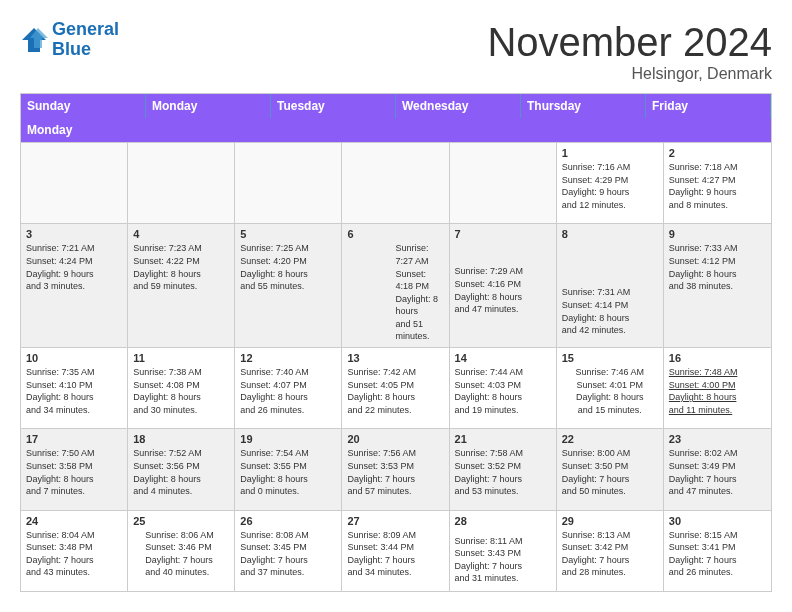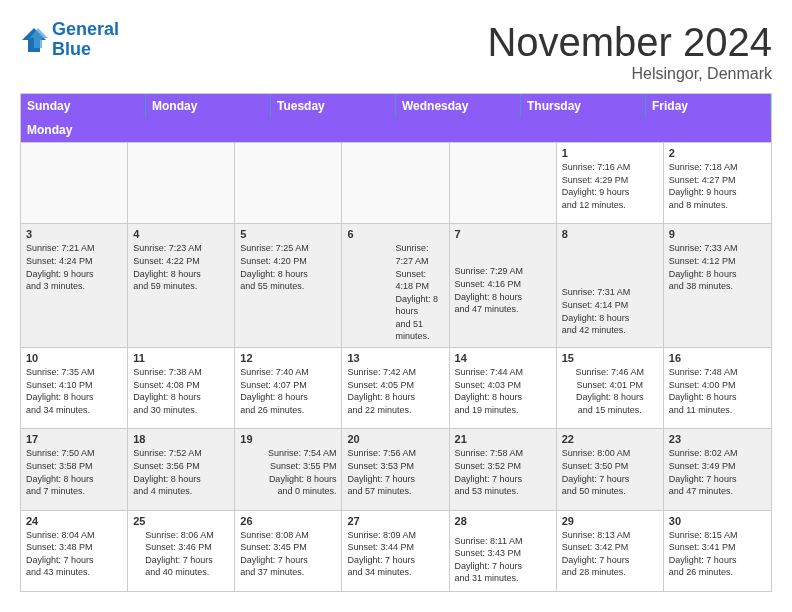--- a/index.html
+++ b/index.html
@@ -247,21 +247,21 @@
           </div>
           <div class="cal-cell">
             <div class="day-num">15</div>
             <div class="day-info" style="white-space: pre-line; text-align: center;">Sunrise: 7:46 AM
 Sunset: 4:01 PM
 Daylight: 8 hours
 and 15 minutes.</div>
           </div>
           <div class="cal-cell">
             <div class="day-num">16</div>
-            <div class="day-info" style="white-space: pre-line;">Sunrise: 7:48 AM
+            <div class="day-info" style="white-space: pre-line; text-decoration: underline;">Sunrise: 7:48 AM
 Sunset: 4:00 PM
 Daylight: 8 hours
 and 11 minutes.</div>
           </div>
         </div>
         <div class="cal-row">
           <div class="cal-cell shaded">
             <div class="day-num">17</div>
             <div class="day-info" style="white-space: pre-line;">Sunrise: 7:50 AM
 Sunset: 3:58 PM
@@ -270,21 +270,21 @@
           </div>
           <div class="cal-cell shaded">
             <div class="day-num">18</div>
             <div class="day-info" style="white-space: pre-line;">Sunrise: 7:52 AM
 Sunset: 3:56 PM
 Daylight: 8 hours
 and 4 minutes.</div>
           </div>
           <div class="cal-cell shaded">
             <div class="day-num">19</div>
-            <div class="day-info" style="white-space: pre-line; text-align: right;">Sunrise: 7:54 AM
+            <div class="day-info" style="white-space: pre-line;">Sunrise: 7:54 AM
 Sunset: 3:55 PM
 Daylight: 8 hours
 and 0 minutes.</div>
           </div>
           <div class="cal-cell shaded">
             <div class="day-num">20</div>
             <div class="day-info" style="white-space: pre-line;">Sunrise: 7:56 AM
 Sunset: 3:53 PM
 Daylight: 7 hours
 and 57 minutes.</div>

